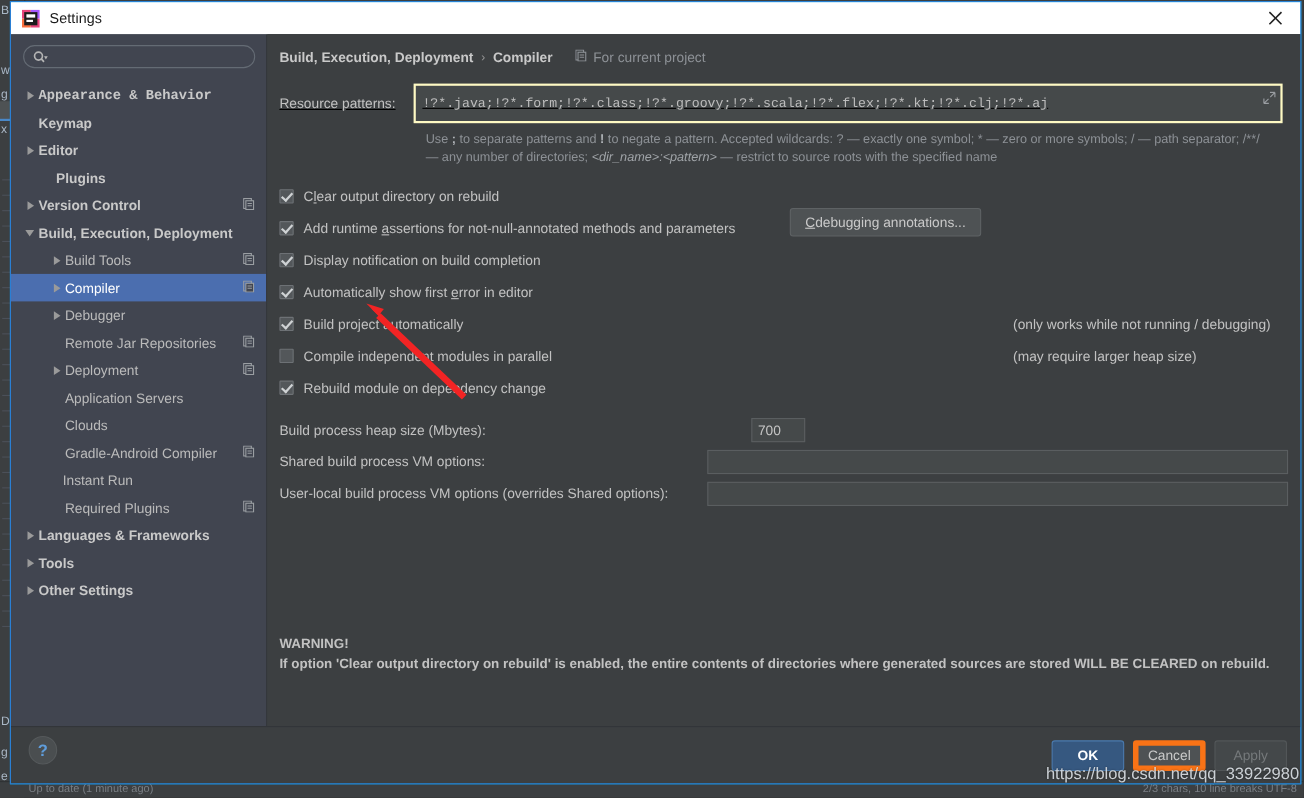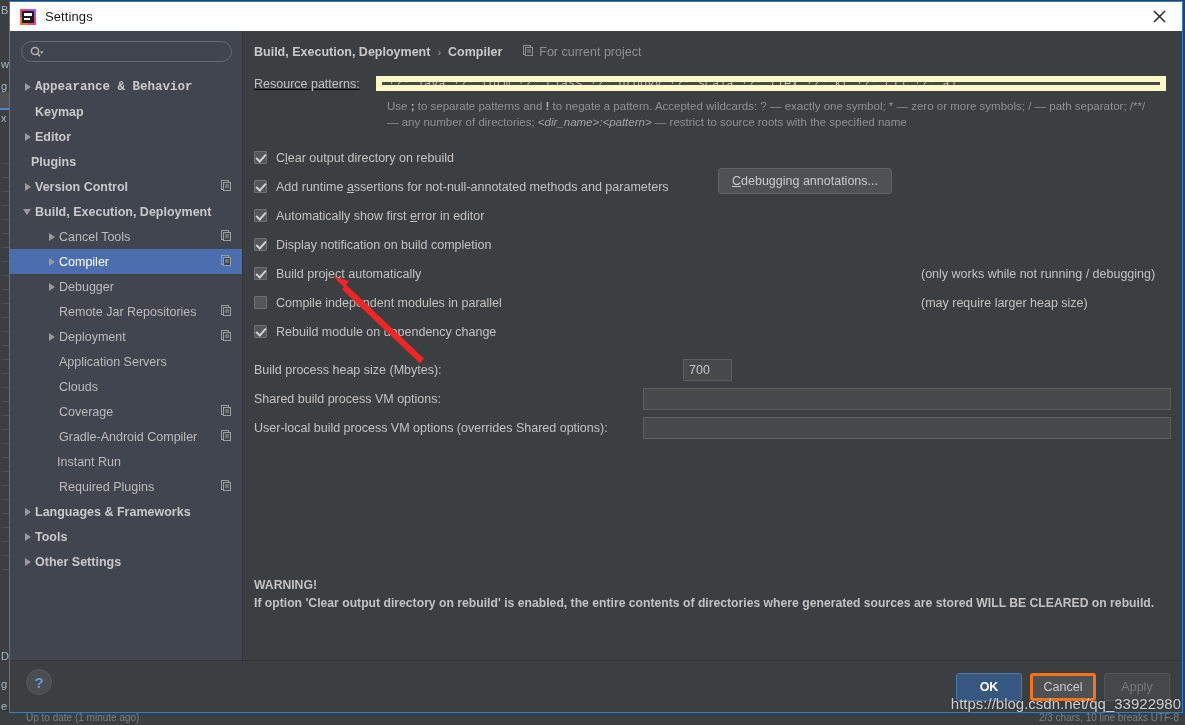--- a/index.html
+++ b/index.html
@@ -163,22 +163,22 @@
   }
 
   .form { padding: 11px 0 0 11px; }
   .row { display: flex; align-items: center; text-decoration: underline; }
 
   .lbl { color: #c2c2c2; font-size: 12.5px; white-space: nowrap; }
 
   .res-row { margin-top: 6px; }
   .res-label { width: 122px; flex: 0 0 122px; }
   .res-field {
-    flex: 1 1 auto; margin-right: 16px; height: 15px;
-    background: #45494a; border: 6px solid #fef9c3;
+    flex: 1 1 auto; margin-right: 16px; height: 36px;
+    background: #45494a; border: 2px solid #fef9c3;
     display: flex; align-items: center; box-sizing: border-box;
     position: relative; overflow: hidden;
   }
   .res-field .val {
     font-family: "Liberation Mono", monospace; font-size: 12px;
     color: #bdbdbd; padding-left: 6px; white-space: nowrap;
   }
   .res-field .expand {
     position: absolute; right: 4px; top: 4px; width: 12px; height: 12px;
     cursor: pointer;
@@ -255,21 +255,21 @@
     position: absolute; right: 12px; top: 12px;
     display: flex; gap: 8px;
   }
   .fbtn {
     width: 66px; height: 28px; border-radius: 3px;
     font-size: 12.5px; font-family: "Liberation Sans", sans-serif;
     display: flex; align-items: center; justify-content: center;
     cursor: pointer; box-sizing: border-box;
   }
   .fbtn.ok { background: #365880; border: 1px solid #4a7aad; color: #ffffff; font-weight: bold; }
-  .fbtn.cancel { background: #4e5254; border: 3px solid #f97316; color: #c9c9c9; }
+  .fbtn.cancel { background: #4e5254; border: 5px solid #f97316; color: #c9c9c9; }
   .fbtn.apply { background: #44484a; border: 1px solid #525658; color: #75797b; }
 
   
   .red-arrow { position: absolute; left: 0; top: 0; pointer-events: none; }
 
   
   .watermark {
     position: absolute; right: 4px; bottom: 13px;
     color: #d8dde2; font-size: 15px; opacity: .92;
     font-family: "Liberation Sans", sans-serif;
@@ -368,41 +368,41 @@
             <span class="tree-label">Appearance &amp; Behavior</span>
           </div>
           <div class="tree-row top" style="padding-left: 12px;">
             <span class="arrow"></span>
             <span class="tree-label">Keymap</span>
           </div>
           <div class="tree-row top" style="padding-left: 12px;">
             <span class="arrow right"></span>
             <span class="tree-label">Editor</span>
           </div>
-          <div class="tree-row top" style="padding-left: 8px;">
+          <div class="tree-row top" style="padding-left: 28px;">
             <span class="arrow"></span>
             <span class="tree-label">Plugins</span>
           </div>
           <div class="tree-row top" style="padding-left: 12px;">
             <span class="arrow right"></span>
             <span class="tree-label">Version Control</span>
             <span class="proj-icon"><svg width="11" height="11" viewBox="0 0 11 11">
                 <rect x="0.5" y="0.5" width="7" height="9" fill="none" stroke="#9a9ea2"></rect>
                 <rect x="2.5" y="2.5" width="7" height="8" fill="#414550" stroke="#9a9ea2"></rect>
                 <line x1="4" y1="5" x2="8" y2="5" stroke="#9a9ea2"></line>
                 <line x1="4" y1="7" x2="8" y2="7" stroke="#9a9ea2"></line>
               </svg></span>
           </div>
           <div class="tree-row top" style="padding-left: 12px;">
             <span class="arrow down"></span>
             <span class="tree-label">Build, Execution, Deployment</span>
           </div>
           <div class="tree-row" style="padding-left: 36px;">
             <span class="arrow right"></span>
-            <span class="tree-label">Cancel Tools</span>
+            <span class="tree-label">Build Tools</span>
             <span class="proj-icon"><svg width="11" height="11" viewBox="0 0 11 11">
                 <rect x="0.5" y="0.5" width="7" height="9" fill="none" stroke="#9a9ea2"></rect>
                 <rect x="2.5" y="2.5" width="7" height="8" fill="#414550" stroke="#9a9ea2"></rect>
                 <line x1="4" y1="5" x2="8" y2="5" stroke="#9a9ea2"></line>
                 <line x1="4" y1="7" x2="8" y2="7" stroke="#9a9ea2"></line>
               </svg></span>
           </div>
           <div class="tree-row selected" style="padding-left: 36px;">
             <span class="arrow right"></span>
             <span class="tree-label">Compiler</span>
@@ -437,30 +437,20 @@
                 <line x1="4" y1="7" x2="8" y2="7" stroke="#9a9ea2"></line>
               </svg></span>
           </div>
           <div class="tree-row" style="padding-left: 36px;">
             <span class="arrow"></span>
             <span class="tree-label">Application Servers</span>
           </div>
           <div class="tree-row" style="padding-left: 36px;">
             <span class="arrow"></span>
             <span class="tree-label">Clouds</span>
-          </div>
-          <div class="tree-row" style="padding-left: 36px;">
-            <span class="arrow"></span>
-            <span class="tree-label">Coverage</span>
-            <span class="proj-icon"><svg width="11" height="11" viewBox="0 0 11 11">
-                <rect x="0.5" y="0.5" width="7" height="9" fill="none" stroke="#9a9ea2"></rect>
-                <rect x="2.5" y="2.5" width="7" height="8" fill="#414550" stroke="#9a9ea2"></rect>
-                <line x1="4" y1="5" x2="8" y2="5" stroke="#9a9ea2"></line>
-                <line x1="4" y1="7" x2="8" y2="7" stroke="#9a9ea2"></line>
-              </svg></span>
           </div>
           <div class="tree-row" style="padding-left: 36px;">
             <span class="arrow"></span>
             <span class="tree-label">Gradle-Android Compiler</span>
             <span class="proj-icon"><svg width="11" height="11" viewBox="0 0 11 11">
                 <rect x="0.5" y="0.5" width="7" height="9" fill="none" stroke="#9a9ea2"></rect>
                 <rect x="2.5" y="2.5" width="7" height="8" fill="#414550" stroke="#9a9ea2"></rect>
                 <line x1="4" y1="5" x2="8" y2="5" stroke="#9a9ea2"></line>
                 <line x1="4" y1="7" x2="8" y2="7" stroke="#9a9ea2"></line>
               </svg></span>
@@ -538,25 +528,25 @@
               <span class="cb checked"></span>
               <span class="ctext"><span>C</span><u>l</u><span>ear output directory on rebuild</span></span>
             </div>
             <div class="check-row">
               <span class="cb checked"></span>
               <span class="ctext"><span>Add runtime </span><u>a</u><span>ssertions for not-null-annotated methods and parameters</span></span>
               <div class="btn cfg-annotations"><u>C</u><span>debugging annotations...</span></div>
             </div>
             <div class="check-row">
               <span class="cb checked"></span>
-              <span class="ctext"><span>Automatically show first </span><u>e</u><span>rror in editor</span></span>
+              <span class="ctext"><span>Display notification on build completion</span><u></u><span></span></span>
             </div>
             <div class="check-row">
               <span class="cb checked"></span>
-              <span class="ctext"><span>Display notification on build completion</span><u></u><span></span></span>
+              <span class="ctext"><span>Automatically show first </span><u>e</u><span>rror in editor</span></span>
             </div>
             <div class="check-row">
               <span class="cb checked"></span>
               <span class="ctext"><span>Build project automatically</span><u></u><span></span></span>
               <span class="note">(only works while not running / debugging)</span>
             </div>
             <div class="check-row">
               <span class="cb"></span>
               <span class="ctext"><span>Compile independent modules in parallel</span><u></u><span></span></span>
               <span class="note">(may require larger heap size)</span>

